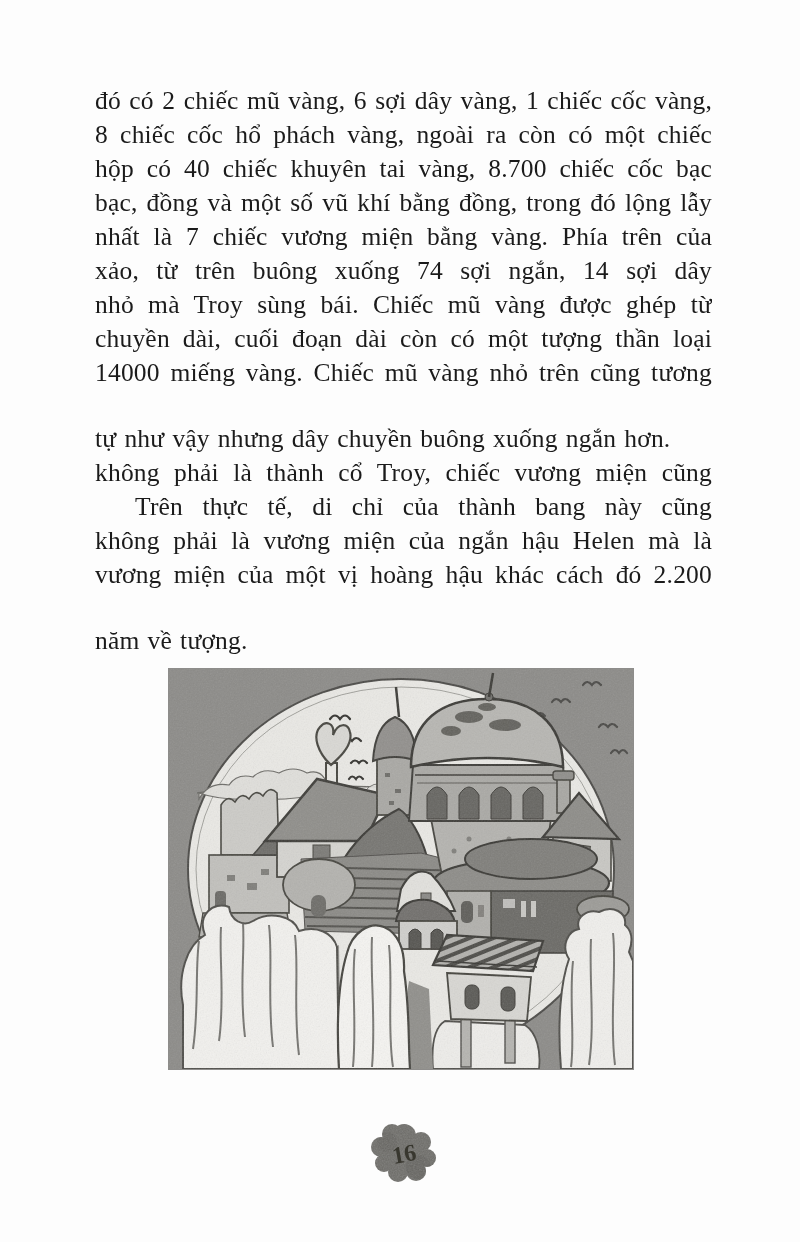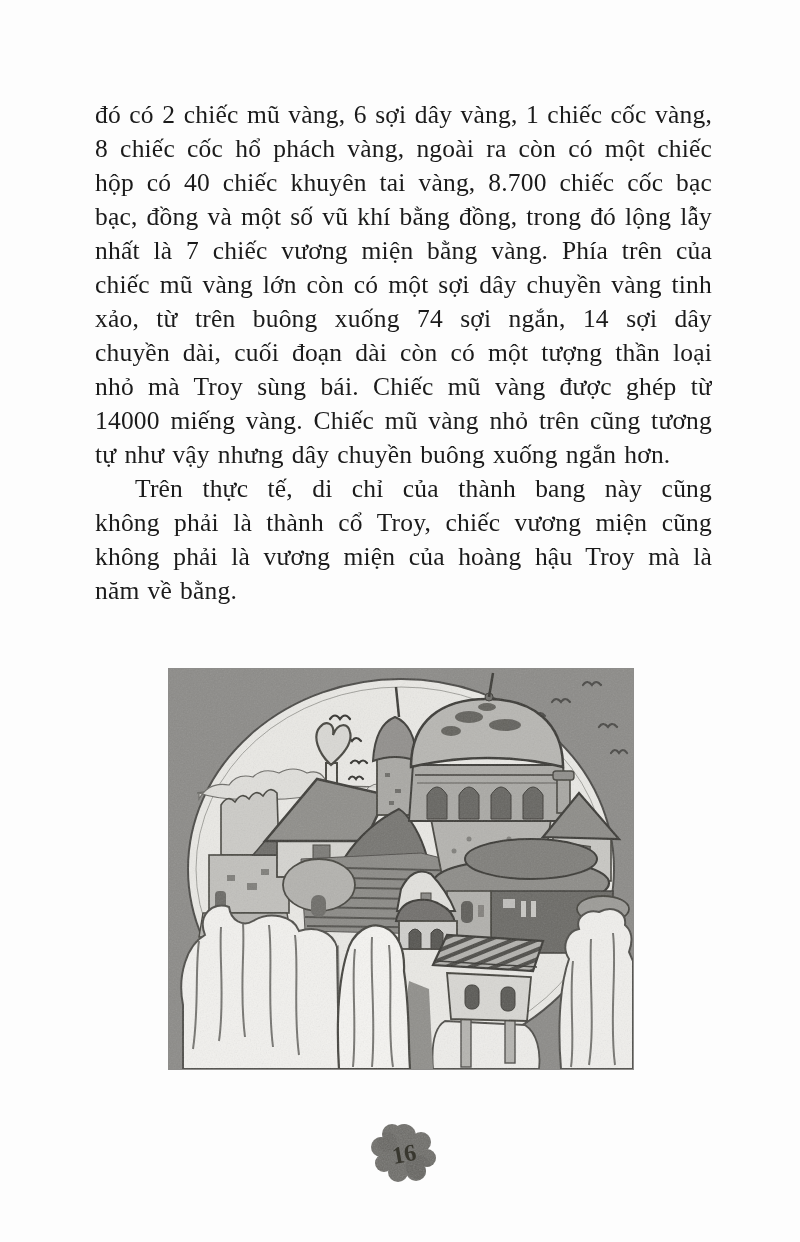--- a/index.html
+++ b/index.html
@@ -1,53 +1,53 @@
 <!DOCTYPE html>
 <html><head>
 <meta charset="utf-8">
 <style>
   html,body{margin:0;padding:0;}
   body{width:800px;height:1242px;background:#fdfdfd;}
   .sheet{position:relative;width:800px;height:1242px;background:#fdfdfd;overflow:hidden;
          font-family:"Liberation Serif","DejaVu Serif",serif;}
-  .text-block{position:absolute;left:95px;top:98px;width:617px;color:#1b1b1b;
+  .text-block{position:absolute;left:95px;top:84px;width:617px;color:#1b1b1b;
               font-size:25.5px;line-height:34px;letter-spacing:0.2px;word-spacing:1.5px;}
   .line{text-align:justify;text-align-last:justify;height:34px;overflow:hidden;white-space:normal;}
-  .line.last{text-align-last:left;}
+  .line.last{text-align-last:left;margin-top:32px;}
   .line.indent{padding-left:40px;}
   figure.illustration{position:absolute;left:168px;top:668px;width:464px;height:400px;margin:0;
               border:1px solid #8e8d8b;box-sizing:content-box;background:#8c8b88;}
   figure.illustration svg{display:block;width:464px;height:400px;}
   .badge{position:absolute;left:371px;top:1122px;width:66px;height:62px;}
   .badge svg{display:block;width:66px;height:62px;}
 </style>
 </head>
 <body>
 
 <div class="sheet">
 
   <div class="text-block">
     <div>
       <div class="line">đó có 2 chiếc mũ vàng, 6 sợi dây vàng, 1 chiếc cốc vàng,</div>
       <div class="line">8 chiếc cốc hổ phách vàng, ngoài ra còn có một chiếc</div>
       <div class="line">hộp có 40 chiếc khuyên tai vàng, 8.700 chiếc cốc bạc</div>
       <div class="line">bạc, đồng và một số vũ khí bằng đồng, trong đó lộng lẫy</div>
       <div class="line">nhất là 7 chiếc vương miện bằng vàng. Phía trên của</div>
-      <div class="line">chiếc mũ vàng lớn còn có một sợi dây chuyền vàng tinh</div>
       <div class="line">xảo, từ trên buông xuống 74 sợi ngắn, 14 sợi dây</div>
+      <div class="line">nhỏ mà Troy sùng bái. Chiếc mũ vàng được ghép từ</div>
       <div class="line">chuyền dài, cuối đoạn dài còn có một tượng thần loại</div>
-      <div class="line">nhỏ mà Troy sùng bái. Chiếc mũ vàng được ghép từ</div>
       <div class="line">14000 miếng vàng. Chiếc mũ vàng nhỏ trên cũng tương</div>
       <div class="line last">tự như vậy nhưng dây chuyền buông xuống ngắn hơn.</div>
     </div>
     <div>
+      <div class="line">không phải là thành cổ Troy, chiếc vương miện cũng</div>
       <div class="line indent">Trên thực tế, di chỉ của thành bang này cũng</div>
-      <div class="line">không phải là thành cổ Troy, chiếc vương miện cũng</div>
-      <div class="line">không phải là vương miện của hoàng hậu Troy mà là</div>
-      <div class="line last">năm về bằng.</div>
+      <div class="line">không phải là vương miện của ngắn hậu Helen mà là</div>
+      <div class="line">vương miện của một vị hoàng hậu khác cách đó 2.200</div>
+      <div class="line last">năm về tượng.</div>
     </div>
   </div>
 
   <figure class="illustration">
     <svg viewBox="0 0 464 400" aria-hidden="true">
       <defs>
         <filter id="grain" x="0" y="0" width="100%" height="100%">
           <feTurbulence type="fractalNoise" baseFrequency="0.7" numOctaves="3" stitchTiles="stitch"></feTurbulence>
           <feColorMatrix type="saturate" values="0"></feColorMatrix>
         </filter>

